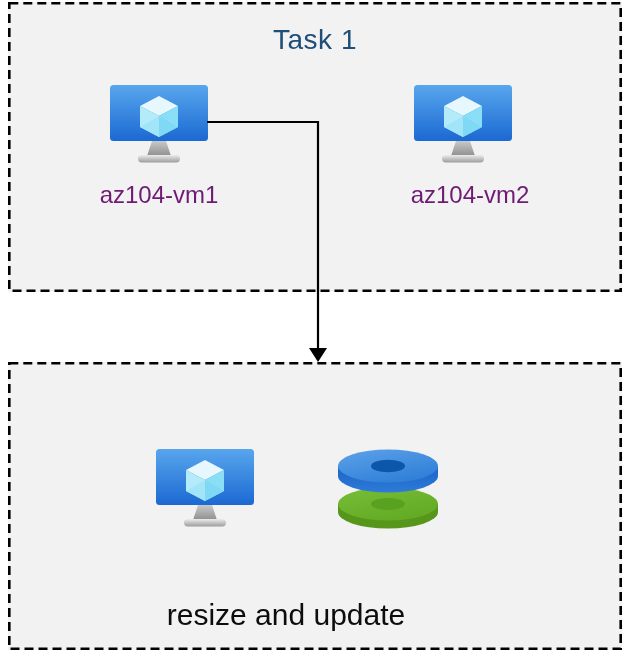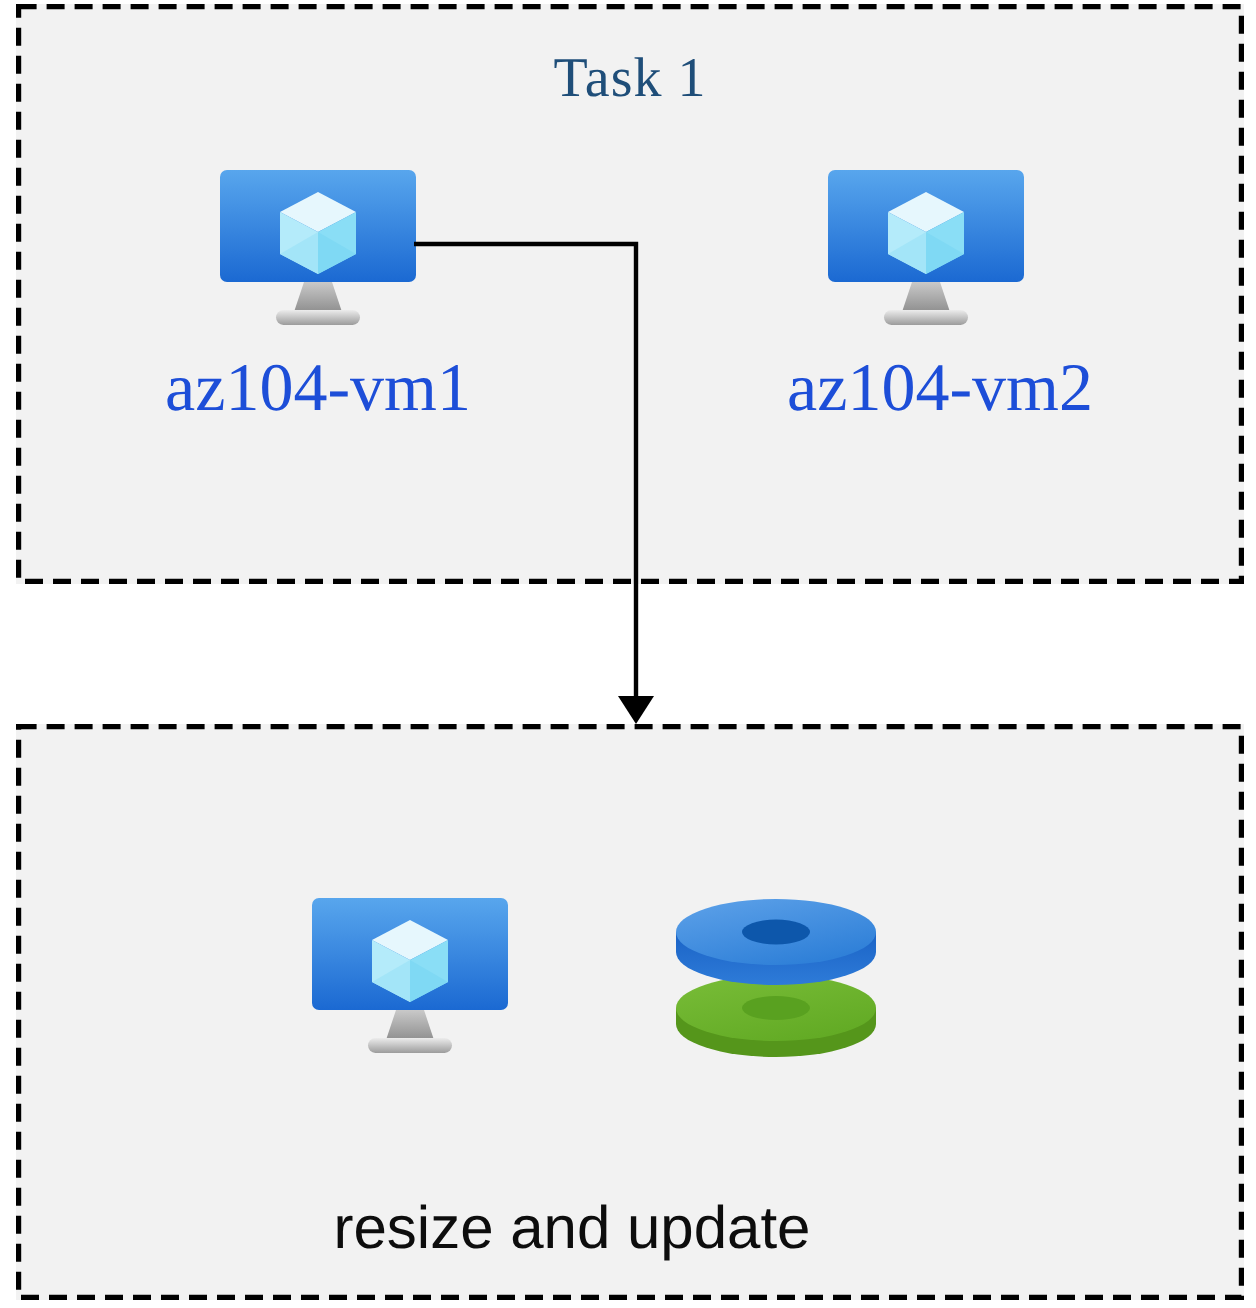--- a/index.html
+++ b/index.html
@@ -13,40 +13,40 @@
   }
   .task-box {
     position: absolute;
     background: #f2f2f2;
   }
   .task-box .border-svg {
     position: absolute;
     inset: 0;
     pointer-events: none;
   }
-  #task1-box { left: 8px; top: 2px; width: 614px; height: 290px; font-family: Liberation Serif, serif; }
+  #task1-box { left: 8px; top: 2px; width: 614px; height: 290px; }
   #task2-box { left: 8px; top: 362px; width: 614px; height: 288px; }
   .task-title {
     position: absolute;
     left: 0; top: 22px;
     width: 100%;
     text-align: center;
     font-size: 28px;
     color: #1f4e79;
     letter-spacing: 0.5px;
   }
   .vm-icon { position: absolute; width: 100px; height: 80px; }
   .disks-icon { position: absolute; width: 110px; height: 96px; }
   .vm-caption {
     position: absolute;
     width: 260px;
     text-align: center;
-    font-size: 34px;
+    font-size: 24px;
     line-height: 33px;
-    color: #1d4ed8;
+    color: #701a75;
   }
   .task2-caption {
     position: absolute;
     left: 0; top: 192px;
     width: 556px;
     text-align: center;
     font-size: 30px;
     color: #0d0d0d;
     margin-top: 44px;
   }

